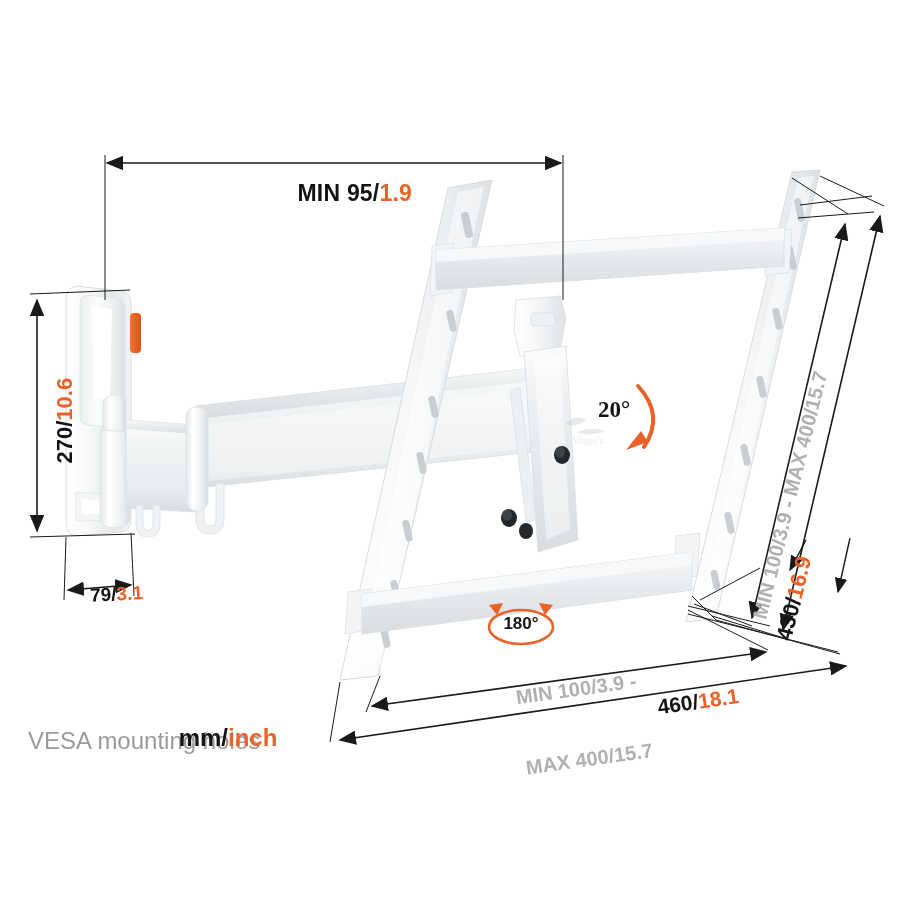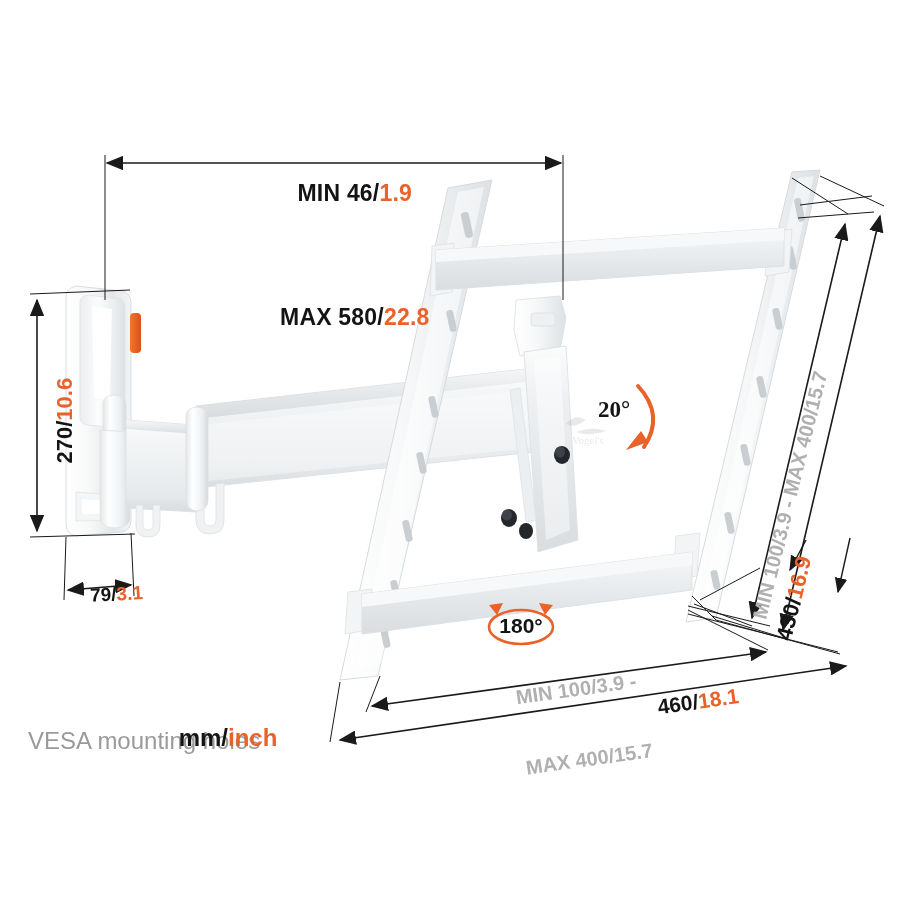--- a/index.html
+++ b/index.html
@@ -238,24 +238,21 @@
 
     <g>
       <ellipse cx="521" cy="627" rx="32" ry="17" fill="none" stroke="#E8622A" stroke-width="2.6"></ellipse>
       <path d="M497,615 L489,605 L503,603 Z" fill="#E8622A"></path>
       <path d="M545,615 L553,605 L539,603 Z" fill="#E8622A"></path>
     </g>
   </svg>
 
   <div class="lbl t-top ctr" style="left:190px; top:108px; width:290px;">
     <div>
-      <span class="mm">MIN </span><span class="mm">46</span><span class="mm">/</span><span class="inch">1.9</span>
-    </div>
-    <div style="margin-top:2px;">
-      <span class="mm">MAX </span><span class="mm">580</span><span class="mm">/</span><span class="inch">22.8</span>
+      <span class="mm">MIN </span><span class="mm">95</span><span class="mm">/</span><span class="inch">1.9</span>
     </div>
   </div>
 
   <div class="lbl t-side rot-left" style="left:30px; top:488px;">
     <span class="mm">270</span><span class="mm">/</span><span class="inch">10.6</span>
   </div>
 
   <div class="lbl t-small" style="left:69px; top:565px; transform:rotate(-3deg);">
     <span class="mm">79</span><span class="mm">/</span><span class="inch">3.1</span>
   </div>
@@ -270,21 +267,21 @@
     <div>MIN 100/3.9 -</div>
     <div>MAX 400/15.7</div>
   </div>
 
   <div class="lbl t-leg" style="left:630px; top:678px; transform:rotate(-8deg); transform-origin:left top;">
     <span class="mm">460</span><span class="mm">/</span><span class="inch">18.1</span>
   </div>
 
   <div class="lbl t-ang mm" style="left:598px; top:398px; font-size:23px;font-family:Liberation Serif, serif;">20°</div>
 
-  <div class="lbl ctr" style="left:489px; top:615px; width:64px; font-size:21px; color:#141414; font-weight:bold;">180°</div>
+  <div class="lbl ctr" style="left:489px; top:615px; width:64px; font-size:17px; color:#141414; font-weight:bold;">180°</div>
 
   <div class="lbl" style="left:28px; top:728px; font-size:24px; color:#9a9a9a;">VESA mounting holes</div>
 
   <div class="lbl" style="left:152px; top:700px; font-size:24px;">
     <span class="mm">mm</span><span class="mm">/</span><span class="inch">inch</span>
   </div>
 
 </div>
 
 </body></html>

